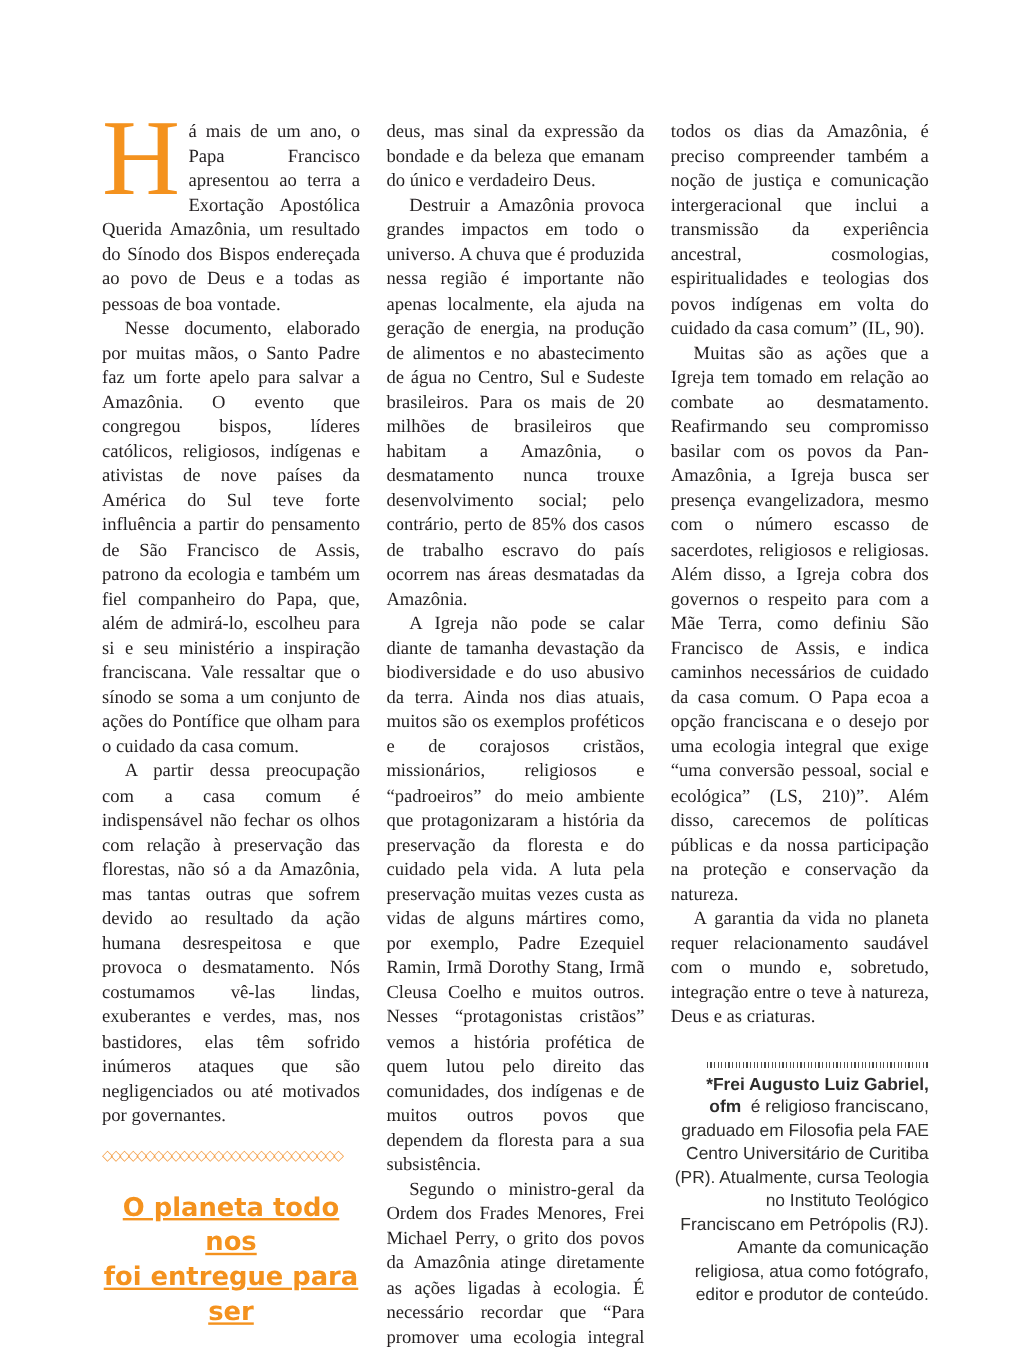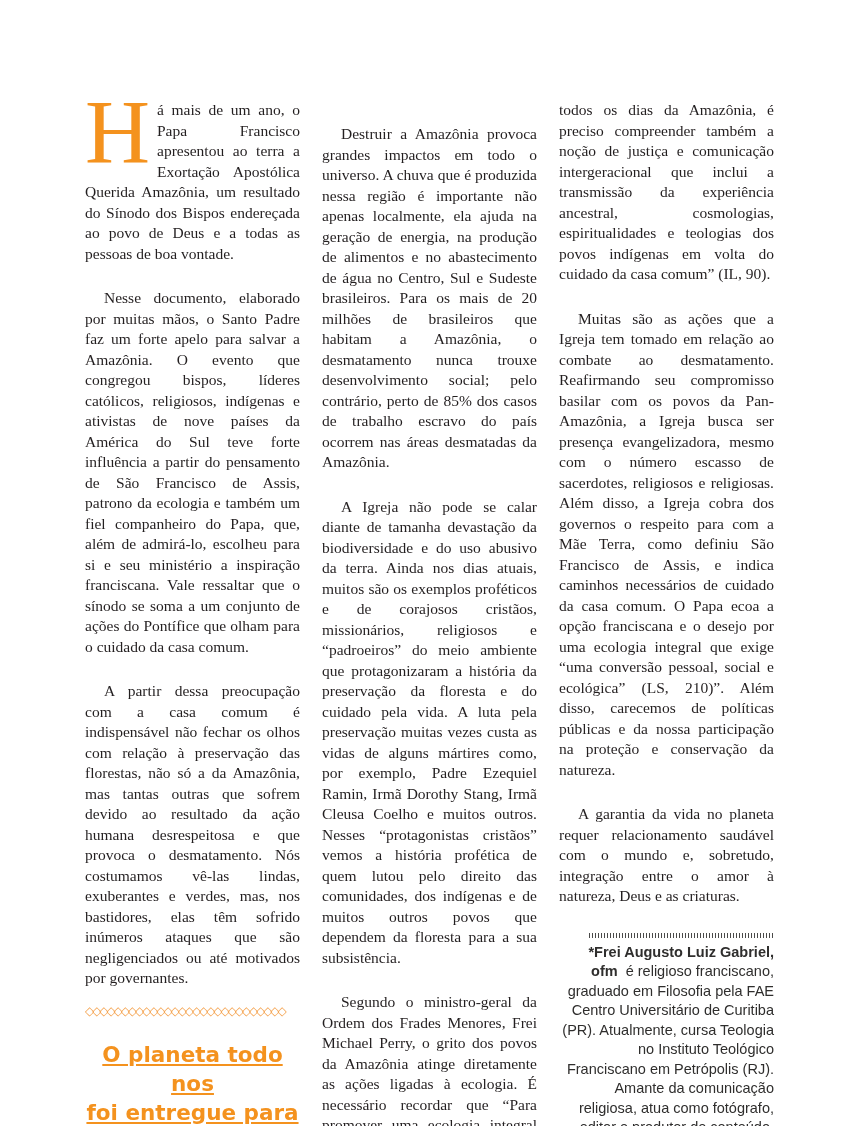--- a/index.html
+++ b/index.html
@@ -16,21 +16,21 @@
   .col { flex:0 0 215px; width:215px; }
 
   p.body {
     font-family:"Liberation Serif", serif;
     font-size:15.5px;
     line-height:20.5px;
     color:#231f20;
     text-align:justify;
     margin:0;
   }
-  p.indent { text-indent:19px;margin-top:24px; }
+  p.indent { text-indent:19px; }
 
   .dropcap {
     float:left;
     font-family:"Liberation Serif", serif;
     font-size:90px;
     line-height:60px;
     color:#f4921e;
     margin:3px 7px 0 0;
   }
 
@@ -96,29 +96,30 @@
       <div class="divider top">◇◇◇◇◇◇◇◇◇◇◇◇◇◇◇◇◇◇◇◇◇◇◇◇◇◇◇◇</div>
       <div class="pullquote">
         <span>O planeta todo nos</span>
         <span>foi entregue para ser</span>
 
       </div>
 
     </div>
 
     <div class="col">
+      <p class="body">deus, mas sinal da expressão da bondade e da beleza que emanam do único e verdadeiro Deus.</p>
       <p class="body indent">Destruir a Amazônia provoca grandes impactos em todo o universo. A chuva que é produzida nessa região é importante não apenas localmente, ela ajuda na geração de energia, na produção de alimentos e no abastecimento de água no Centro, Sul e Sudeste brasileiros. Para os mais de 20 milhões de brasileiros que habitam a Amazônia, o desmatamento nunca trouxe desenvolvimento social; pelo contrário, perto de 85% dos casos de trabalho escravo do país ocorrem nas áreas desmatadas da Amazônia.</p>
       <p class="body indent">A Igreja não pode se calar diante de tamanha devastação da biodiversidade e do uso abusivo da terra. Ainda nos dias atuais, muitos são os exemplos proféticos e de corajosos cristãos, missionários, religiosos e “padroeiros” do meio ambiente que protagonizaram a história da preservação da floresta e do cuidado pela vida. A luta pela preservação muitas vezes custa as vidas de alguns mártires como, por exemplo, Padre Ezequiel Ramin, Irmã Dorothy Stang, Irmã Cleusa Coelho e muitos outros. Nesses “protagonistas cristãos” vemos a história profética de quem lutou pelo direito das comunidades, dos indígenas e de muitos outros povos que dependem da floresta para a sua subsistência.</p>
       <p class="body indent">Segundo o ministro-geral da Ordem dos Frades Menores, Frei Michael Perry, o grito dos povos da Amazônia atinge diretamente as ações ligadas à ecologia. É necessário recordar que “Para promover uma ecologia integral na vida de</p>
     </div>
 
     <div class="col">
       <p class="body">todos os dias da Amazônia, é preciso compreender também a noção de justiça e comunicação intergeracional que inclui a transmissão da experiência ancestral, cosmologias, espiritualidades e teologias dos povos indígenas em volta do cuidado da casa comum” (IL, 90).</p>
       <p class="body indent">Muitas são as ações que a Igreja tem tomado em relação ao combate ao desmatamento. Reafirmando seu compromisso basilar com os povos da Pan-Amazônia, a Igreja busca ser presença evangelizadora, mesmo com o número escasso de sacerdotes, religiosos e religiosas. Além disso, a Igreja cobra dos governos o respeito para com a Mãe Terra, como definiu São Francisco de Assis, e indica caminhos necessários de cuidado da casa comum. O Papa ecoa a opção franciscana e o desejo por uma ecologia integral que exige “uma conversão pessoal, social e ecológica” (LS, 210)”. Além disso, carecemos de políticas públicas e da nossa participação na proteção e conservação da natureza.</p>
-      <p class="body indent">A garantia da vida no planeta requer relacionamento saudável com o mundo e, sobretudo, integração entre o amor à natureza, Deus e as criaturas.</p>
+      <p class="body indent">A garantia da vida no planeta requer relacionamento saudável com o mundo e, sobretudo, integração entre o teve à natureza, Deus e as criaturas.</p>
 
       <div class="bio">
         <div class="tickline"></div>
         <p class="bio-text"><strong>*Frei Augusto Luiz Gabriel, ofm</strong><span>é religioso franciscano, graduado em Filosofia pela FAE Centro Universitário de Curitiba (PR). Atualmente, cursa Teologia no Instituto Teológico Franciscano em Petrópolis (RJ). Amante da comunicação religiosa, atua como fotógrafo, editor e produtor de conteúdo.</span></p>
       </div>
     </div>
 
   </div>
 </div>
 

